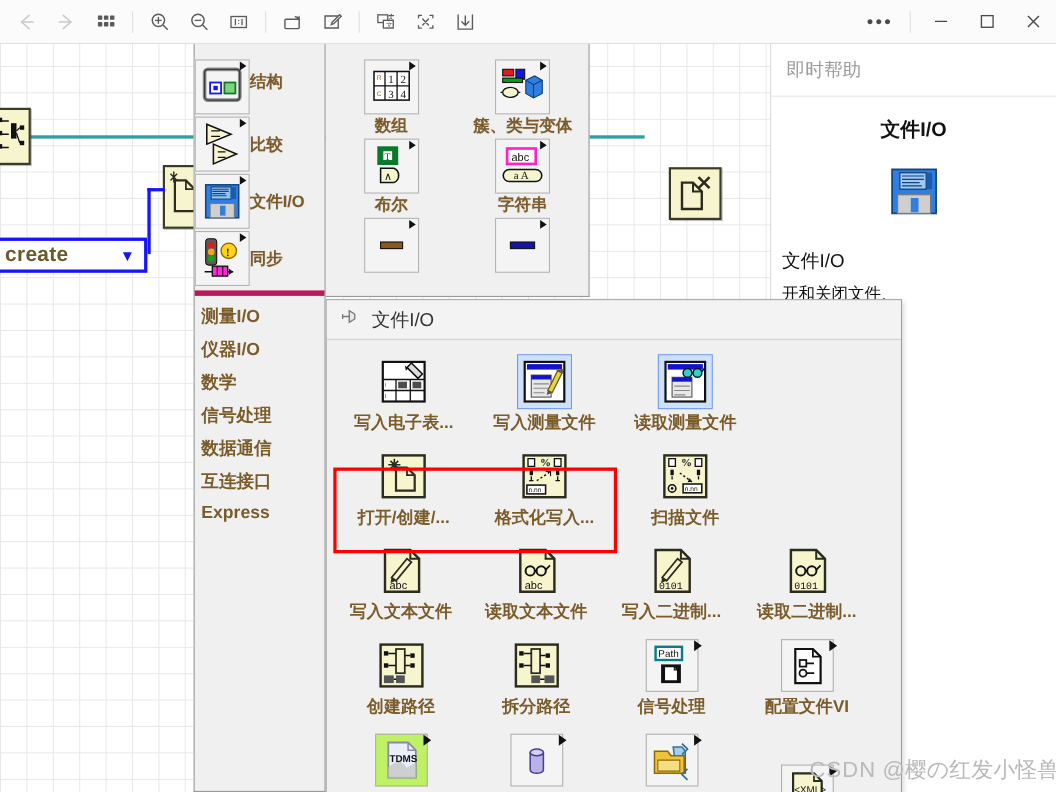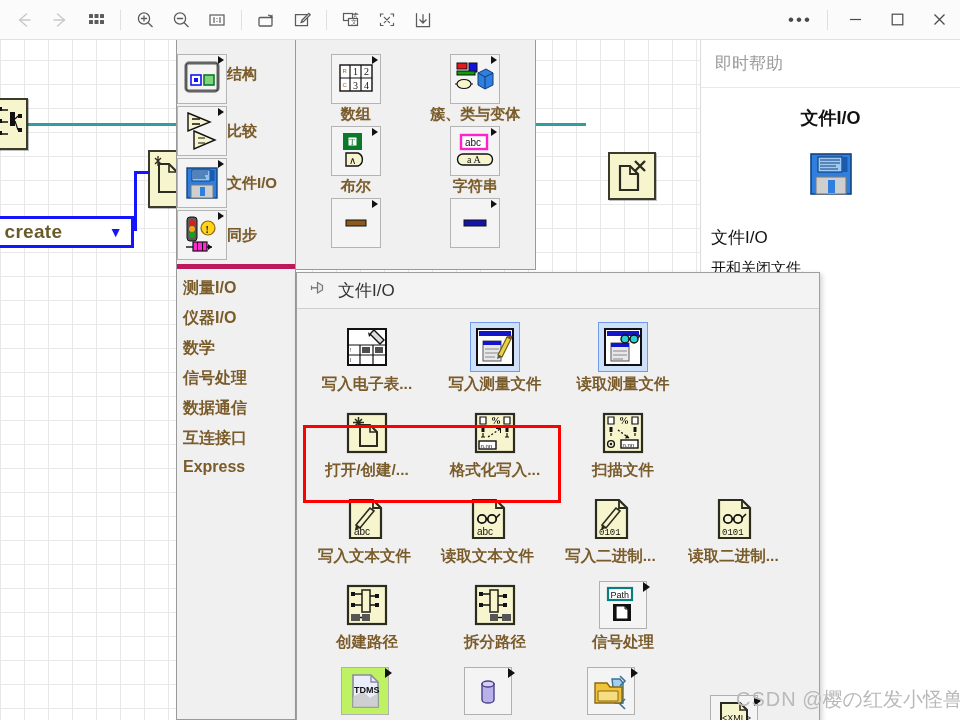--- a/index.html
+++ b/index.html
@@ -693,20 +693,34 @@
               <text x="7.5" y="12.5" font-size="9" fill="#111" font-family="Liberation Sans,sans-serif">Path</text>
               <rect x="10" y="19" width="18" height="17" fill="#111"></rect>
               <path d="M13 21 h9 l3 3 v10 h-12 z" fill="#fff" stroke="#111" stroke-width="1.2"></path>
               <path d="M22 21 v3 h3" fill="none" stroke="#111" stroke-width="1"></path>
             </svg>
             <span class="arrow" style="right:-4px;"></span>
           </div>
           <div class="io-lbl">信号处理</div>
         </div>
 
+        <div class="io-cell">
+          <div class="io-ico" style="background:#f4f4f4;border:1px solid #b0b0b0;">
+            <svg width="40" height="40" viewBox="0 0 40 40">
+              <path d="M9 5 L25 5 L32 12 L32 36 L9 36 Z" fill="#fff" stroke="#111" stroke-width="2"></path>
+              <path d="M25 5 L25 12 L32 12" fill="none" stroke="#111" stroke-width="1.6"></path>
+              <rect x="13" y="15" width="6" height="6" fill="none" stroke="#111" stroke-width="1.6"></rect>
+              <path d="M19 18 h7" stroke="#111" stroke-width="1.6"></path>
+              <circle cx="16" cy="27" r="3.2" fill="none" stroke="#111" stroke-width="1.6"></circle>
+              <path d="M19.2 27 h7" stroke="#111" stroke-width="1.6"></path>
+            </svg>
+            <span class="arrow" style="right:-4px;"></span>
+          </div>
+          <div class="io-lbl">配置文件VI</div>
+        </div>
       </div>
 
       <div class="io-row" style="margin-top:8px;">
         <div class="io-cell">
           <div class="io-ico" style="background:#bef264;border:1px solid #b0b0b0;">
             <svg width="40" height="40" viewBox="0 0 40 40">
               <path d="M8 4 L26 4 L33 11 L33 36 L8 36 Z" fill="#e9eefa" stroke="#8a8aa0" stroke-width="1.6"></path>
               <path d="M26 4 L26 11 L33 11" fill="none" stroke="#8a8aa0" stroke-width="1.4"></path>
               <path d="M8 26 L18 20 L25 27 L33 22 L33 36 L8 36 Z" fill="#c9c9c9" opacity=".85"></path>
               <text x="9" y="22" font-size="9" fill="#111" font-weight="bold" font-family="Liberation Sans,sans-serif">TDMS</text>

